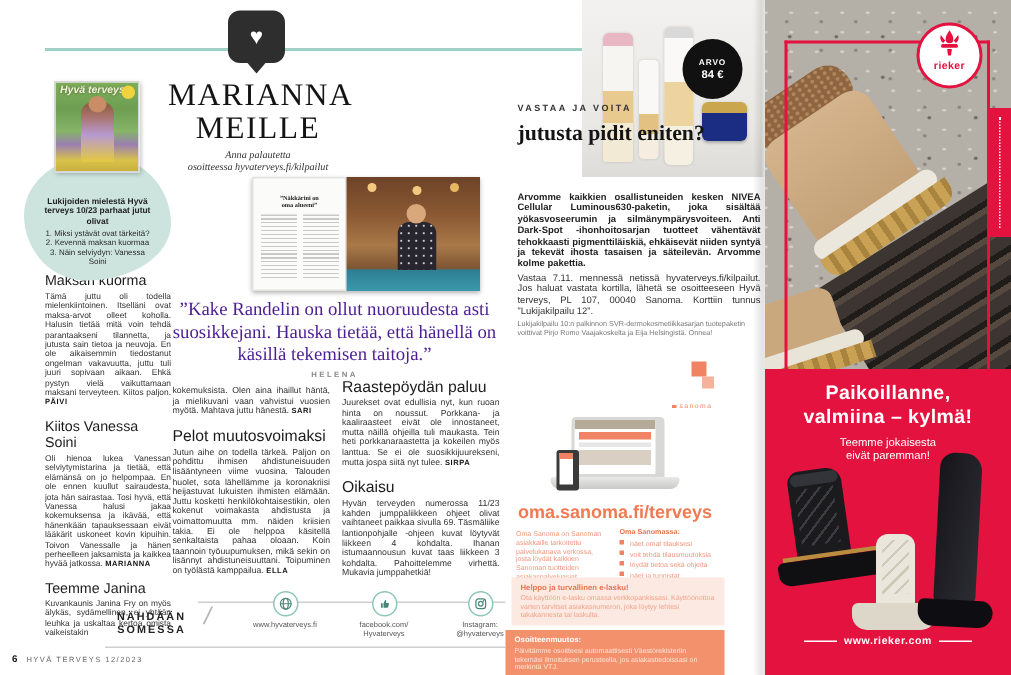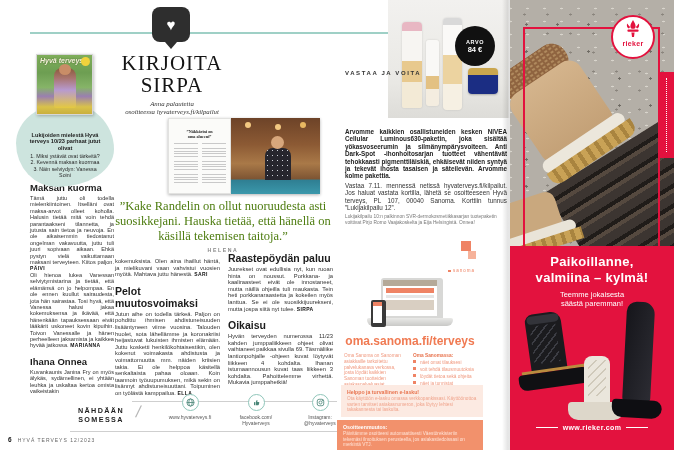--- a/index.html
+++ b/index.html
@@ -2,21 +2,21 @@
 <html><head>
 <meta charset="utf-8">
 <style>
   html,body{margin:0;padding:0;background:#e8e8e8;}
   #stage{position:relative;width:674px;height:450px;background:#ffffff;overflow:hidden;
          font-family:"Liberation Sans",sans-serif;color:#1c1c1c;}
   .abs{position:absolute;}
   .serif{font-family:"Liberation Serif",serif;}
   .just{text-align:justify;}
   .sig{font-weight:bold;font-size:5px;letter-spacing:.4px;color:#111;}
-  .lh{font-weight:bold;font-size:9.5px;margin:7px 0 2px;}
+  .lh{font-weight:normal;font-size:9.5px;margin:7px 0 2px;}
   .body-sm{font-size:5.6px;line-height:6.4px;color:#333;}
   .col-sm{font-size:5.8px;line-height:6.6px;color:#333;}
   .teal-circ{width:15px;height:15px;border-radius:50%;background:#fff;border:1px solid #8fc6ba;
              display:flex;align-items:center;justify-content:center;}
   .sq{display:inline-block;width:3px;height:3px;background:#ef8364;margin-right:2px;}
   .bullet-row{display:flex;gap:2px;align-items:flex-start;margin-bottom:1.5px;}
 </style>
 </head>
 <body>
 
@@ -45,47 +45,48 @@
         <div style="font-size:5.3px;line-height:6.2px;color:#2a2a2a;width:72px;margin:0 auto;">1. Miksi ystävät ovat tärkeitä?</div>
         <div style="font-size:5.3px;line-height:6.2px;color:#2a2a2a;width:72px;margin:0 auto;">2. Kevennä maksan kuormaa</div>
         <div style="font-size:5.3px;line-height:6.2px;color:#2a2a2a;width:72px;margin:0 auto;">3. Näin selviydyn: Vanessa Soini</div>
       </div>
     </div>
 
     <div class="abs" style="left:30px;top:182px;width:84px;">
       <div class="lh" style="margin-top:0;">Maksan kuorma</div>
       <div class="body-sm just"><span>Tämä juttu oli todella mielenkiintoinen. Itselläni ovat maksa-arvot olleet koholla. Halusin tietää mitä voin tehdä parantaakseni tilannetta, ja jutusta sain tietoa ja neuvoja. En ole aikaisemmin tiedostanut ongelman vakavuutta, juttu tuli juuri sopivaan aikaan. Ehkä pystyn vielä vaikuttamaan maksani terveyteen. Kiitos paljon.</span>
         <span class="sig">PÄIVI</span></div>
+      <div class="lh">Kiitos Vanessa Soini</div>
       <div class="body-sm just"><span>Oli hienoa lukea Vanessan selviytymistarina ja tietää, että elämänsä on jo helpompaa. En ole ennen kuullut sairaudesta, jota hän sairastaa. Tosi hyvä, että Vanessa halusi jakaa kokemuksensa ja ikävää, että hänenkään tapauksessaan eivät lääkärit uskoneet kovin kipuihin. Toivon Vanessalle ja hänen perheelleen jaksamista ja kaikkea hyvää jatkossa.</span>
         <span class="sig">MARIANNA</span></div>
-      <div class="lh">Ihana Onnea</div>
+      <div class="lh">Teemme Janina</div>
       <div class="body-sm just"><span>Kuvankaunis Janina Fry on myös älykäs, sydämellinen, ei yhtään leuhka ja uskaltaa kertoa omista vaikeistakin</span></div>
     </div>
 
-    <div class="abs serif" style="left:112px;top:52px;width:120px;text-align:center;font-size:21px;line-height:22px;letter-spacing:1px;color:#141414;">KIRJOITA SIRPA</div>
+    <div class="abs serif" style="left:112px;top:52px;width:120px;text-align:center;font-size:21px;line-height:22px;letter-spacing:1px;color:#141414;">MARIANNA MEILLE</div>
     <div class="abs serif" style="left:102px;top:100px;width:140px;text-align:center;font-style:italic;font-size:6.8px;line-height:8px;color:#333;">
       <div>Anna palautetta</div>
       <div>osoitteessa hyvaterveys.fi/kilpailut</div>
     </div>
 
     <div class="abs" style="left:168px;top:118px;width:152px;height:76px;display:flex;box-shadow:0 1px 3px rgba(0,0,0,.3);">
       <div style="width:62px;background:#fbfbf9;border:1px solid #e2e2e0;position:relative;">
         <div style="font-family:'Liberation Serif',serif;font-weight:bold;font-size:4.2px;line-height:5px;text-align:center;width:34px;margin:10px auto 2px;color:#222;">”Näkkärini on oma alueeni”</div>
         <div style="position:absolute;left:5px;top:24px;width:24px;height:44px;background:repeating-linear-gradient(#c9c9c9 0 0.8px,transparent 0.8px 2.6px);"></div>
         <div style="position:absolute;left:33px;top:24px;width:24px;height:44px;background:repeating-linear-gradient(#c9c9c9 0 0.8px,transparent 0.8px 2.6px);"></div>
       </div>
       <div style="width:90px;position:relative;background:linear-gradient(180deg,#6d4328 0%,#8c5a34 35%,#a97948 60%,#7e5533 80%,#2f7f93 82%,#3b98ab 100%);overflow:hidden;">
         <div style="position:absolute;left:14px;top:4px;width:6px;height:6px;border-radius:50%;background:#f3c982;box-shadow:30px 2px 0 #f3c982,55px 0 0 #e8b861;"></div>
         <div style="position:absolute;left:34px;top:30px;width:26px;height:32px;background:#27262e;border-radius:8px 8px 0 0;
              background-image:radial-gradient(#cfd0d8 .7px,transparent .9px);background-size:5px 5px;"></div>
         <div style="position:absolute;left:40px;top:18px;width:13px;height:13px;background:#d8a77c;border-radius:50%;"></div>
       </div>
     </div>
 
-    <div class="abs serif" style="left:114px;top:199px;width:218px;text-align:center;font-size:12.5px;line-height:15px;color:#4d7c0f;">”Kake Randelin on ollut nuoruudesta asti suosikkejani. Hauska tietää, että hänellä on käsillä tekemisen taitoja.”</div>
+    <div class="abs serif" style="left:114px;top:199px;width:218px;text-align:center;font-size:12.5px;line-height:15px;color:#4c1d95;">”Kake Randelin on ollut nuoruudesta asti suosikkejani. Hauska tietää, että hänellä on käsillä tekemisen taitoja.”</div>
     <div class="abs" style="left:114px;top:247px;width:218px;text-align:center;font-size:5.2px;font-weight:bold;letter-spacing:1.6px;color:#8a8a8a;">HELENA</div>
 
     <div class="abs" style="left:115px;top:258px;width:105px;">
       <div class="col-sm just"><span>kokemuksista. Olen aina ihaillut häntä, ja mielikuvani vaan vahvistui vuosien myötä. Mahtava juttu hänestä.</span>
         <span class="sig">SARI</span></div>
       <div class="lh" style="font-size:10.5px;">Pelot muutosvoimaksi</div>
       <div class="col-sm just"><span>Jutun aihe on todella tärkeä. Paljon on pohdittu ihmisen ahdistuneisuuden lisääntyneen viime vuosina. Talouden huolet, sota lähellämme ja koronakriisi heijastuvat lukuisten ihmisten elämään. Juttu kosketti henkilökohtaisestikin, olen kokenut voimakasta ahdistusta ja voimattomuutta mm. näiden kriisien takia. Ei ole helppoa käsitellä senkaltaista pahaa oloaan. Koin taannoin työuupumuksen, mikä sekin on lisännyt ahdistuneisuuttani. Toipuminen on työlästä kamppailua.</span>
         <span class="sig">ELLA</span></div>
     </div>
 
@@ -159,20 +160,21 @@
       <div style="position:absolute;left:80px;top:68px;width:30px;height:26px;border-radius:4px;background:linear-gradient(180deg,#caa64e 0 28%,#1b2d83 28% 100%);box-shadow:0 1px 2px rgba(0,0,0,.25);"></div>
     </div>
 
     <div class="abs" style="left:118px;top:26px;width:40px;height:40px;border-radius:50%;background:#111;color:#fff;display:flex;flex-direction:column;align-items:center;justify-content:center;z-index:4;">
       <span style="font-size:5.5px;font-weight:bold;letter-spacing:.6px;">ARVO</span>
       <span style="font-size:7.5px;font-weight:bold;">84 €</span>
     </div>
 
     <div class="abs" style="left:8px;top:70px;font-size:6px;font-weight:bold;letter-spacing:1.6px;color:#333;">VASTAA JA VOITA</div>
     <div class="abs serif" style="left:8px;top:80px;width:160px;font-weight:bold;font-size:14.5px;line-height:18px;color:#141414;">
+      <div>jutusta pidit eniten?</div>
     </div>
     <div class="abs just" style="left:8px;top:128px;width:162px;font-size:6.3px;line-height:7.4px;font-weight:600;color:#222;">Arvomme kaikkien osallistuneiden kesken NIVEA Cellular Luminous630-paketin, joka sisältää yökasvoseerumin ja silmänympärysvoiteen. Anti Dark-Spot -ihonhoitosarjan tuotteet vähentävät tehokkaasti pigmenttiläiskiä, ehkäisevät niiden syntyä ja tekevät ihosta tasaisen ja säteilevän. Arvomme kolme pakettia.</div>
     <div class="abs just" style="left:8px;top:182px;width:162px;font-size:6.3px;line-height:7.4px;color:#333;">Vastaa 7.11. mennessä netissä hyvaterveys.fi/kilpailut. Jos haluat vastata kortilla, lähetä se osoitteeseen Hyvä terveys, PL 107, 00040 Sanoma. Korttiin tunnus ”Lukijakilpailu 12”.</div>
     <div class="abs" style="left:8px;top:214px;width:152px;font-size:4.8px;line-height:5.8px;color:#777;">Lukijakilpailu 10:n palkinnon SVR-dermokosmetiikkasarjan tuotepaketin voittivat Pirjo Romo Vaajakoskelta ja Eija Helsingistä. Onnea!</div>
 
     <div class="abs" style="left:0;top:238px;width:146px;height:212px;background:#fff;">
       <div style="position:absolute;left:124px;top:3px;width:10px;height:10px;background:#ef8364;"></div>
       <div style="position:absolute;left:131px;top:13px;width:8px;height:8px;background:#f6b29a;"></div>
       <div style="position:absolute;right:8px;top:30px;font-size:4.5px;letter-spacing:1px;color:#ef8364;">
         <span class="sq" style="width:2.5px;height:2.5px;"></span><span>sanoma</span>
@@ -267,21 +269,21 @@
           <path d="M13.8 3.4C14.6 5.6 14 7.6 12.2 8.6L10.8 7C12 6 12.6 4.8 13.8 3.4z" fill="#e3123e"></path>
           <rect x="2.4" y="9.4" width="11.2" height="2.4" rx="1" fill="#e3123e"></rect>
           <path d="M6.4 12.6h3.2l-.6 4.4h-2z" fill="#e3123e"></path>
         </svg>
         <div style="font-size:7px;font-weight:bold;color:#e3123e;margin-top:-2px;letter-spacing:.3px;">rieker</div>
       </div>
     </div>
 
     <div style="position:absolute;left:0;top:246px;width:164px;height:204px;background:#e3123e;color:#fff;">
       <div style="position:absolute;left:22px;top:8px;width:120px;text-align:center;font-weight:bold;font-size:13px;line-height:16px;letter-spacing:.3px;">Paikoillanne, valmiina – kylmä!</div>
-      <div style="position:absolute;left:42px;top:44px;width:80px;text-align:center;font-size:7.5px;line-height:9px;">Teemme jokaisesta säästä paremman!</div>
+      <div style="position:absolute;left:42px;top:44px;width:80px;text-align:center;font-size:7.5px;line-height:9px;">Teemme jokaisesta eivät paremman!</div>
 
       <div style="position:absolute;left:4px;top:66px;width:78px;height:92px;transform:rotate(-8deg);">
         <div style="position:absolute;left:16px;top:0;width:36px;height:58px;border-radius:8px 10px 0 2px;background:#1b1b1e;"></div>
         <div style="position:absolute;left:18px;top:2px;width:32px;height:8px;background:#33343a;border-radius:4px;"></div>
         <div style="position:absolute;left:20px;top:12px;width:26px;height:38px;background:repeating-linear-gradient(135deg,transparent 0 5px,#3c3d44 5px 6.5px);"></div>
         <div style="position:absolute;left:6px;top:56px;width:64px;height:3px;background:#b98c3f;"></div>
         <div style="position:absolute;left:2px;top:59px;width:72px;height:16px;border-radius:4px 8px 8px 8px;background:#101013;"></div>
       </div>
       <div style="position:absolute;left:56px;top:110px;width:64px;height:78px;">
         <div style="position:absolute;left:18px;top:0;width:26px;height:48px;border-radius:8px 8px 0 0;background:#eae6dc;"></div>

